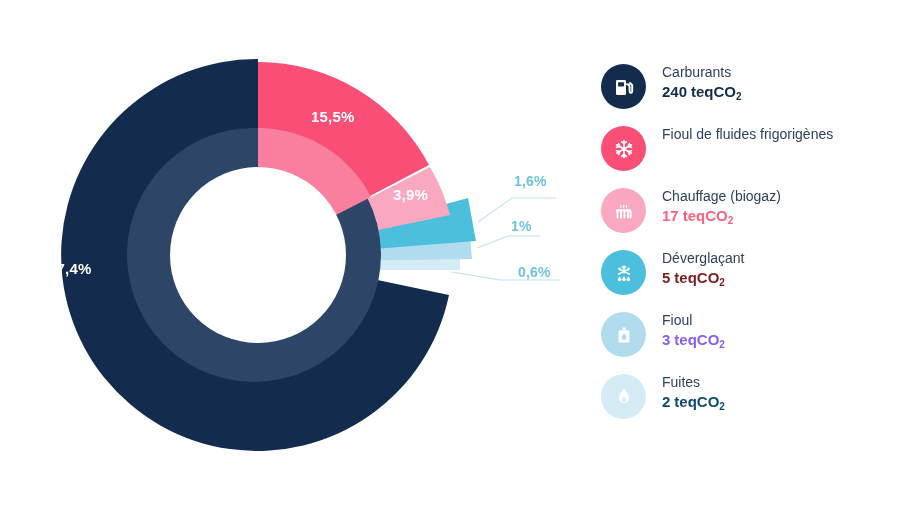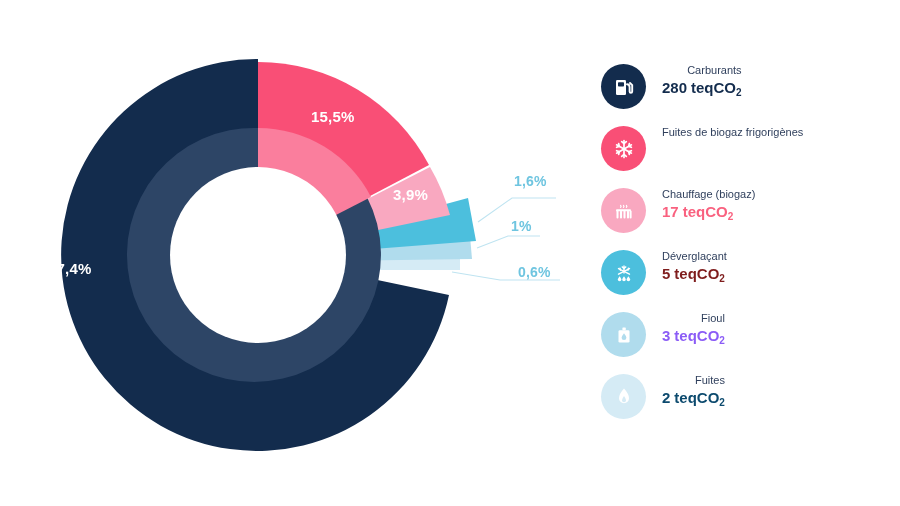--- a/index.html
+++ b/index.html
@@ -59,25 +59,24 @@
     margin-top: 2px;
   }
   .legend-icon svg { display: block; }
   .legend-text {
     margin-left: 16px;
     padding-top: 2px;
     line-height: 1.18;
   }
   .legend-name {
     font-family: "Liberation Sans", sans-serif;
-    font-size: 11px;
+    font-size: 14px;
     font-weight: 400;
     color: #2f3f5c;
     white-space: nowrap;
-    text-align: right;
   }
   .legend-value {
     font-family: "Liberation Sans", sans-serif;
     font-size: 15px;
     font-weight: 700;
     white-space: nowrap;
     margin-top: 2px;
   }
   .legend-value .unit { margin-left: 4px; }
   .legend-value sub {
@@ -164,21 +163,21 @@
           <svg width="24" height="24" viewBox="0 0 24 24">
             <rect x="4" y="5" width="10" height="15" rx="1.2" fill="#fff"></rect>
             <rect x="6" y="7.3" width="6" height="4.2" rx="0.8" fill="#132c4d"></rect>
             <path d="M15 9.2 q2.6 0.2 2.6 3 v4.3 a1.3 1.3 0 0 0 2.6 0 V10.2 l-2.2-2.2" fill="none" stroke="#fff" stroke-width="1.9" stroke-linecap="round"></path>
           </svg>
         </span>
       </div>
       <div class="legend-text">
         <div class="legend-name">Carburants</div>
         <div class="legend-value" style="color:#132c4d">
-          <span>280</span><span class="unit">teqCO</span><sub>2</sub>
+          <span>240</span><span class="unit">teqCO</span><sub>2</sub>
         </div>
       </div>
     </div>
 
     <div class="legend-row">
       <div class="legend-icon" style="background:#f94f76">
         <span>
           <svg width="24" height="24" viewBox="0 0 24 24" stroke="#fff" stroke-width="1.7" stroke-linecap="round">
             <line x1="12" y1="3.5" x2="12" y2="20.5"></line>
             <line x1="4.6" y1="7.8" x2="19.4" y2="16.2"></line>
@@ -186,21 +185,21 @@
             <path d="M12 6.6 L9.7 4.6 M12 6.6 L14.3 4.6"></path>
             <path d="M12 17.4 L9.7 19.4 M12 17.4 L14.3 19.4"></path>
             <path d="M7.3 9.4 L6.7 6.6 M7.3 9.4 L4.6 10.3"></path>
             <path d="M16.7 14.6 L17.3 17.4 M16.7 14.6 L19.4 13.7"></path>
             <path d="M7.3 14.6 L4.6 13.7 M7.3 14.6 L6.7 17.4"></path>
             <path d="M16.7 9.4 L19.4 10.3 M16.7 9.4 L17.3 6.6"></path>
           </svg>
         </span>
       </div>
       <div class="legend-text">
-        <div class="legend-name">Fuites de biogaz frigorigènes</div>
+        <div class="legend-name">Fioul de fluides frigorigènes</div>
       </div>
     </div>
 
     <div class="legend-row">
       <div class="legend-icon" style="background:#f9a8c0">
         <span>
           <svg width="24" height="24" viewBox="0 0 24 24">
             <g fill="#fff">
               <rect x="4.5" y="11.5" width="2" height="8" rx="0.9"></rect>
               <rect x="8" y="11.5" width="2" height="8" rx="0.9"></rect>

